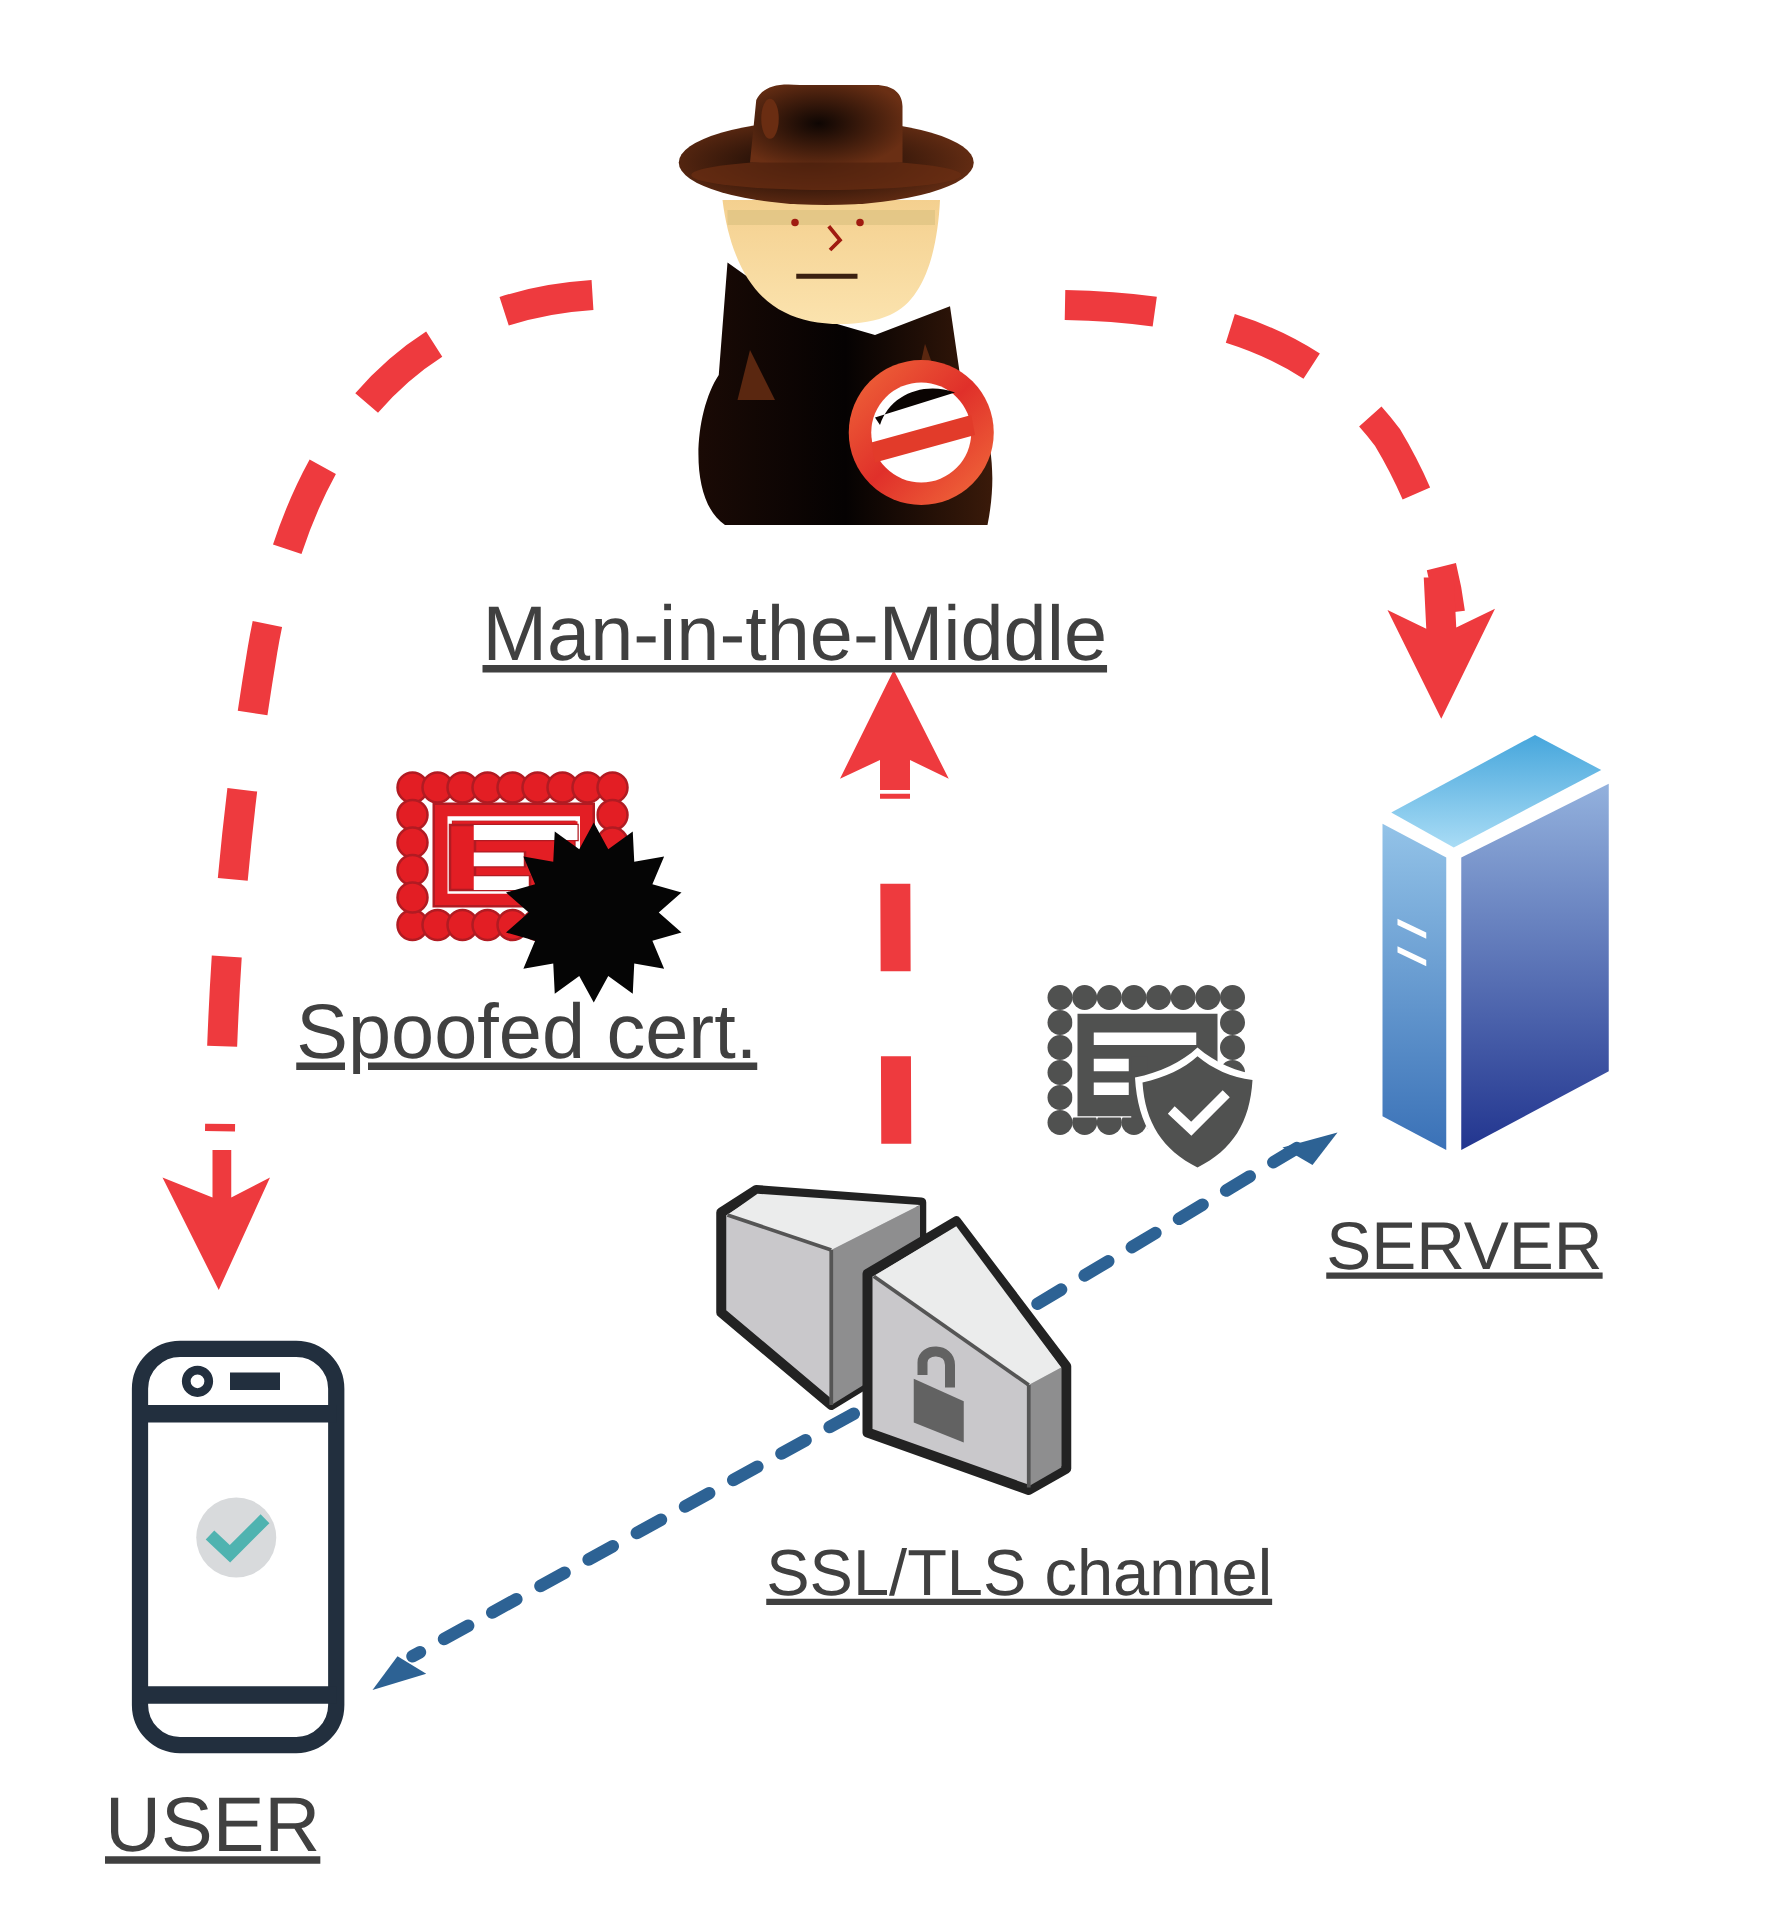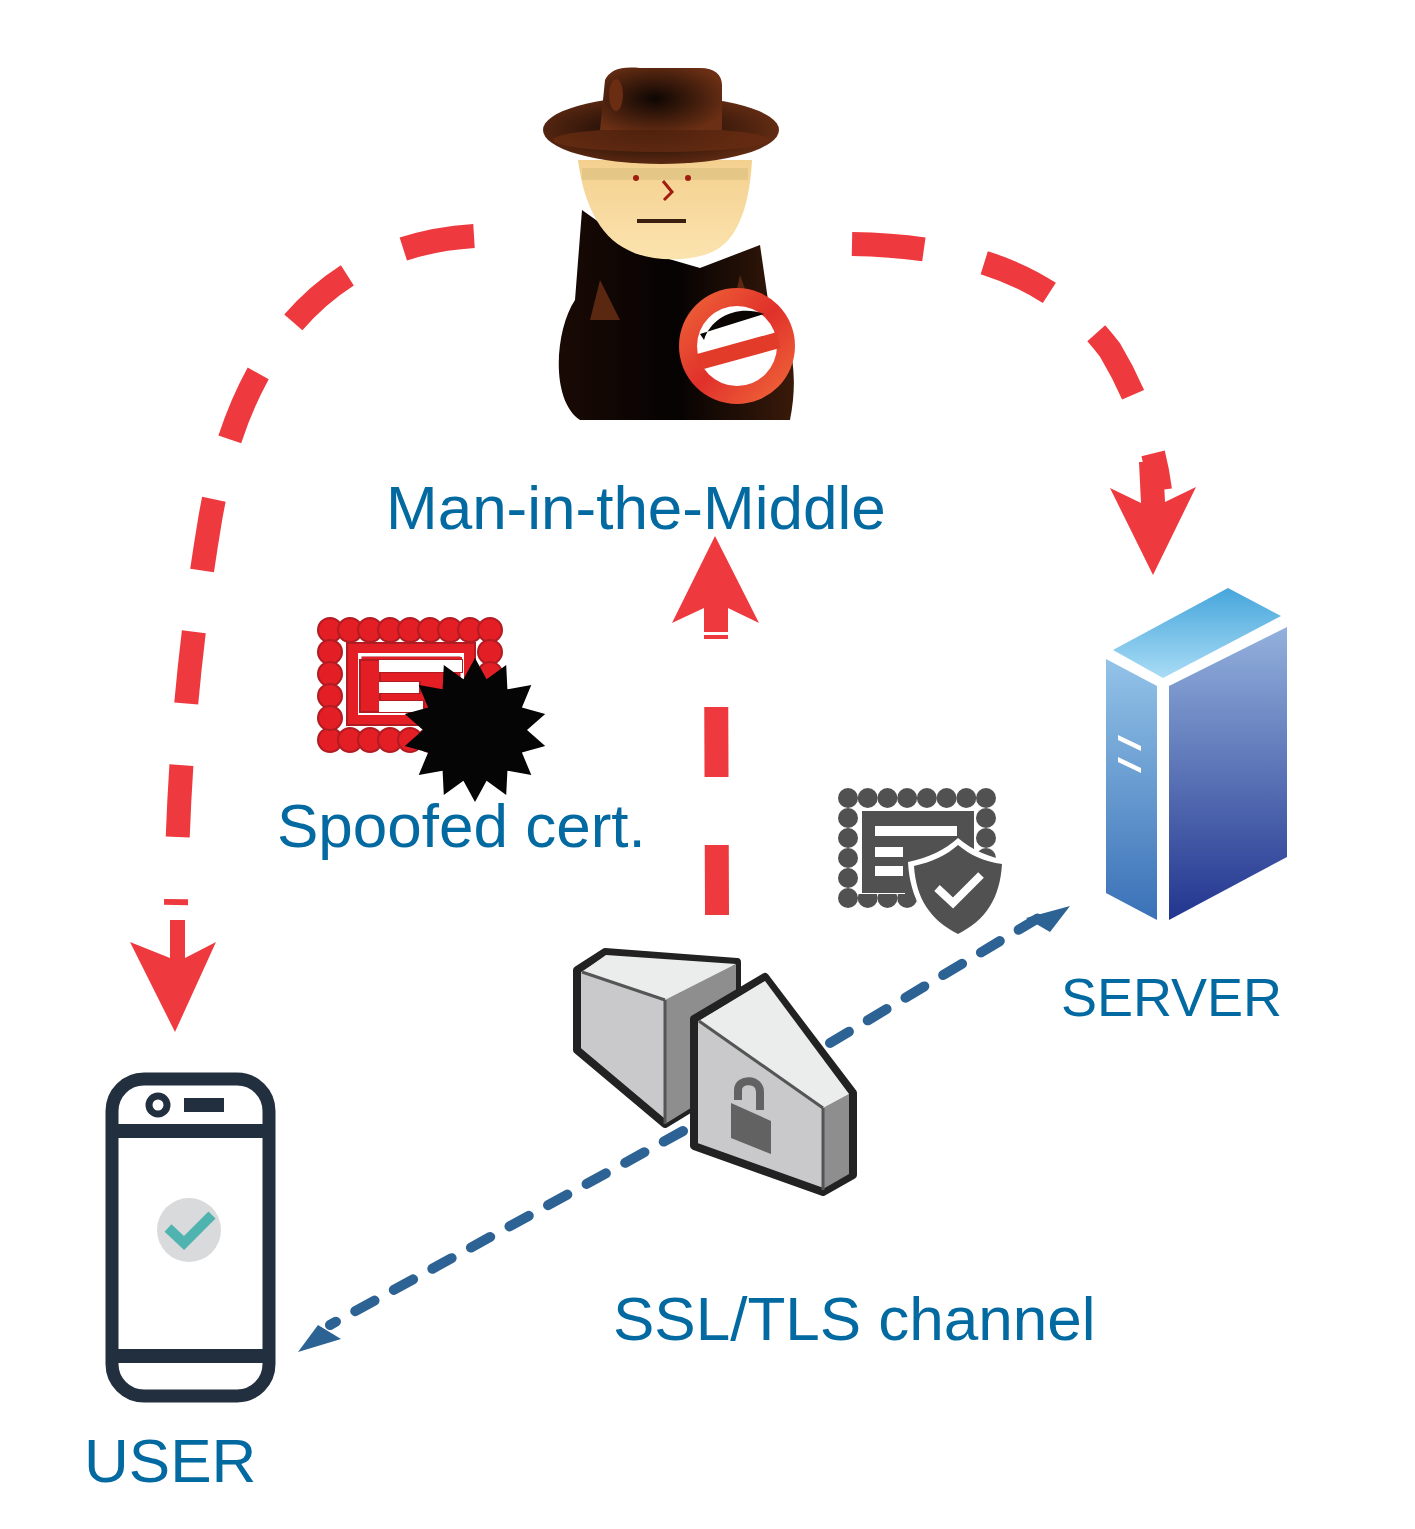--- a/index.html
+++ b/index.html
@@ -1,27 +1,28 @@
 <!DOCTYPE html>
 <html><head>
   <meta charset="utf-8">
   <style>
     html, body { margin: 0; padding: 0; background: #ffffff; }
     body { width: 1415px; height: 1529px; position: relative; overflow: hidden; }
     #stage { position: absolute; left: 0; top: 0; width: 1415px; height: 1529px; }
     .label {
       position: absolute;
       font-family: "Liberation Sans", sans-serif;
-      color: #0369a1;
+      color: #404040;
       white-space: nowrap;
       line-height: 1;
+      text-decoration: underline;
     }
     #lbl-mitm { left: 386px; top: 477px; font-size: 62px; }
-    #lbl-spoof { left: 237px; top: 795px; font-size: 62px; margin-left: 40px; }
-    #lbl-ssl { left: 613px; top: 1288px; font-size: 62px; }
+    #lbl-spoof { left: 237px; top: 795px; font-size: 62px; }
+    #lbl-ssl { left: 613px; top: 1233px; font-size: 52px; }
     #lbl-server { left: 1061px; top: 970px; font-size: 54px; }
     #lbl-user { left: 84px; top: 1430px; font-size: 62px; }
   </style>
 </head>
 <body>
 
 <svg id="stage" width="1415" height="1529" viewBox="0 0 1415 1529" xmlns="http://www.w3.org/2000/svg">
   <defs>
     <linearGradient id="srvTop" x1="0" y1="0" x2="0" y2="1">
       <stop offset="0" stop-color="#46a6dc"></stop>

